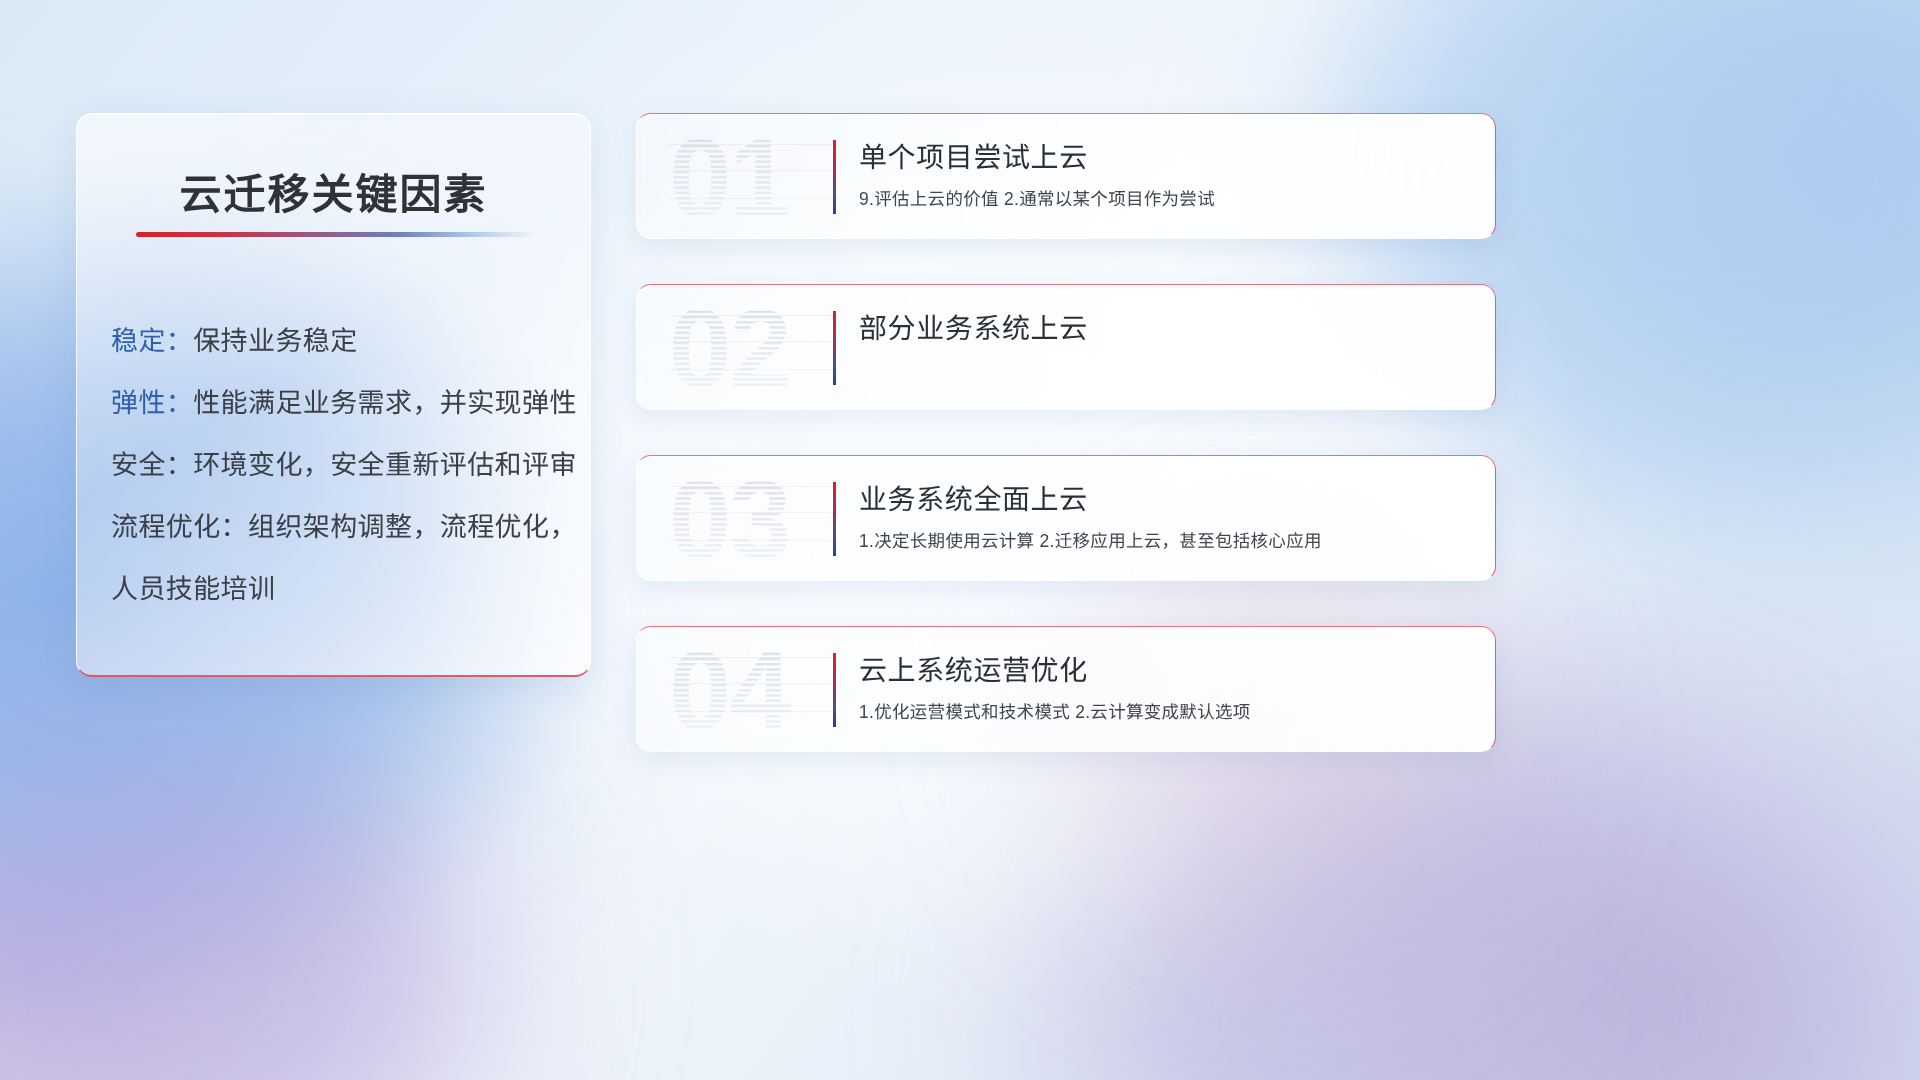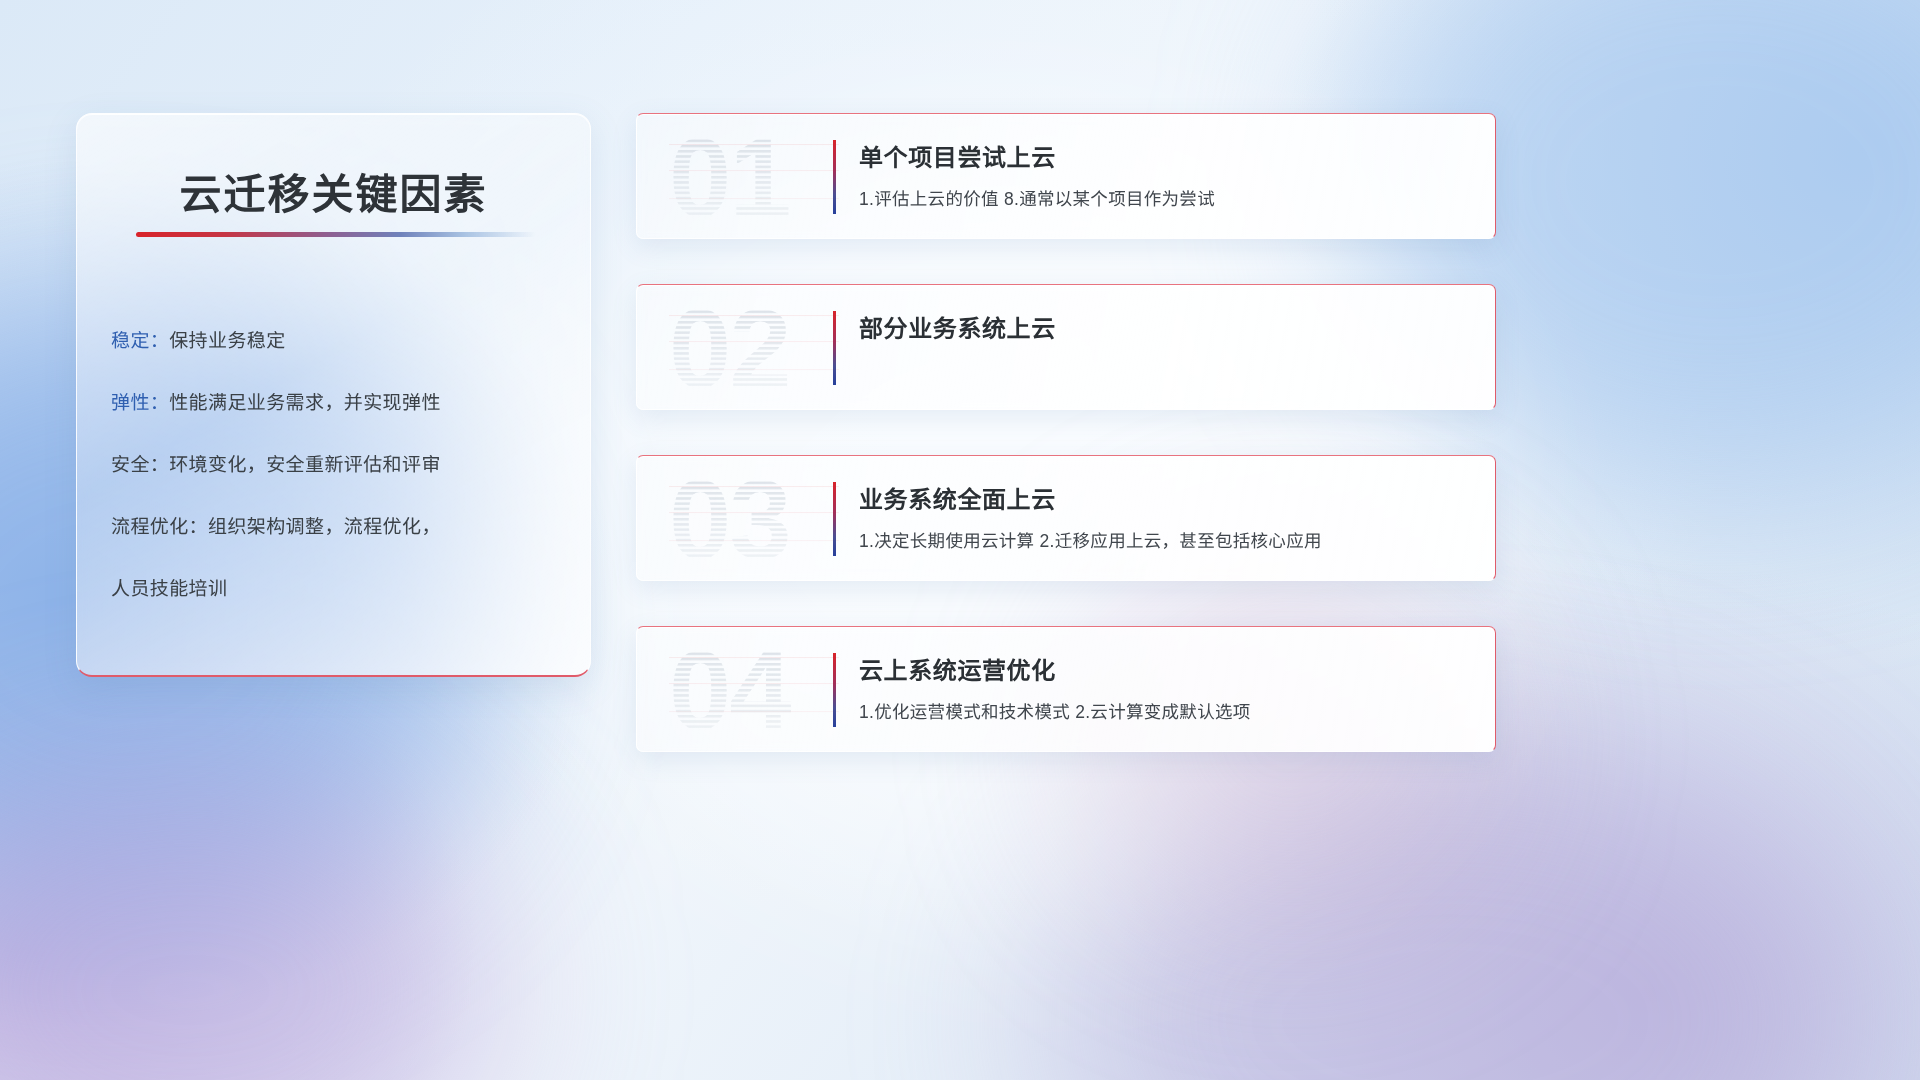--- a/index.html
+++ b/index.html
@@ -77,37 +77,37 @@
     border-radius: 3px;
     background: linear-gradient(90deg, #d8232a 0%, #c63544 22%, #8e5f91 48%,
                                        #6f82bb 66%, #a8c2e2 82%, rgba(190,212,236,0) 100%);
   }
   .factor-list {
     position: absolute;
     left: 34px; top: 196px;
     right: 24px;
   }
   .factor-line {
-    font-size: 19px;
+    font-size: 27px;
     line-height: 62px;
     color: #3a4046;
     white-space: nowrap;
     letter-spacing: 0.4px;
   }
   .factor-line .k-blue { color: #2f5fb0; }
   .factor-line .k-gray { color: #3a4046; }
 
   
   .cards { position: absolute; left: 636px; top: 113px; }
   .card {
     position: relative;
     width: 860px;
     height: 126px;
     margin-bottom: 45px;
-    border-radius: 7px;
+    border-radius: 15px;
     border: 1px solid rgba(255,255,255,0.80);
     border-top: 1.5px solid #e8737f;
     border-right: 1.5px solid #e05b6a;
     background: linear-gradient(100deg,
                 rgba(255,255,255,0.42) 0%,
                 rgba(255,255,255,0.62) 34%,
                 rgba(255,255,255,0.88) 62%,
                 rgba(255,255,255,0.97) 100%);
     box-shadow: 0 8px 26px rgba(85,125,175,0.12),
                 inset 0 1px 0 rgba(255,255,255,0.85);
@@ -131,22 +131,22 @@
     position: absolute;
     left: 196px; top: 26px;
     width: 2.5px; height: 74px;
     background: linear-gradient(180deg, #d8232a 0%, #a22f59 42%, #4a4e93 74%, #27409b 100%);
   }
   .card-body {
     position: absolute;
     left: 222px; top: 25px; right: 22px;
   }
   .card-heading {
-    font-size: 24px;
-    font-weight: 700;
+    font-size: 28px;
+    font-weight: 400;
     color: #2b3035;
     letter-spacing: 0.6px;
     line-height: 38px;
   }
   .card-desc {
     margin-top: 9px;
     font-size: 17.5px;
     color: #40464d;
     letter-spacing: 0.3px;
     line-height: 26px;
@@ -198,21 +198,21 @@
               <text x="6" y="92" font-family="&quot;Liberation Sans&quot;, sans-serif" font-size="112" font-weight="700" letter-spacing="-2" fill="url(#stripes0)">01</text>
               <rect x="6" y="20" width="170" height="1.1" fill="#d8232a" opacity="0.16"></rect>
               <rect x="6" y="46" width="170" height="1.1" fill="#d8232a" opacity="0.16"></rect>
               <rect x="6" y="74" width="170" height="1.1" fill="#d8232a" opacity="0.16"></rect>
             </g>
           </svg>
         </div>
         <div class="divider"></div>
         <div class="card-body">
           <div class="card-heading">单个项目尝试上云</div>
-          <div class="card-desc">1.评估上云的价值   8.通常以某个项目作为尝试</div>
+          <div class="card-desc">9.评估上云的价值   2.通常以某个项目作为尝试</div>
         </div>
       </article>
       <article class="card">
         <div class="wm">
           <svg viewBox="0 0 190 104" preserveAspectRatio="xMidYMid meet">
             <defs>
               <pattern id="stripes1" width="10" height="5.2" patternUnits="userSpaceOnUse">
                 <rect x="0" y="0" width="10" height="2.5" fill="#c3ccd6"></rect>
               </pattern>
               <linearGradient id="fade1" x1="0" y1="0" x2="0" y2="1">

